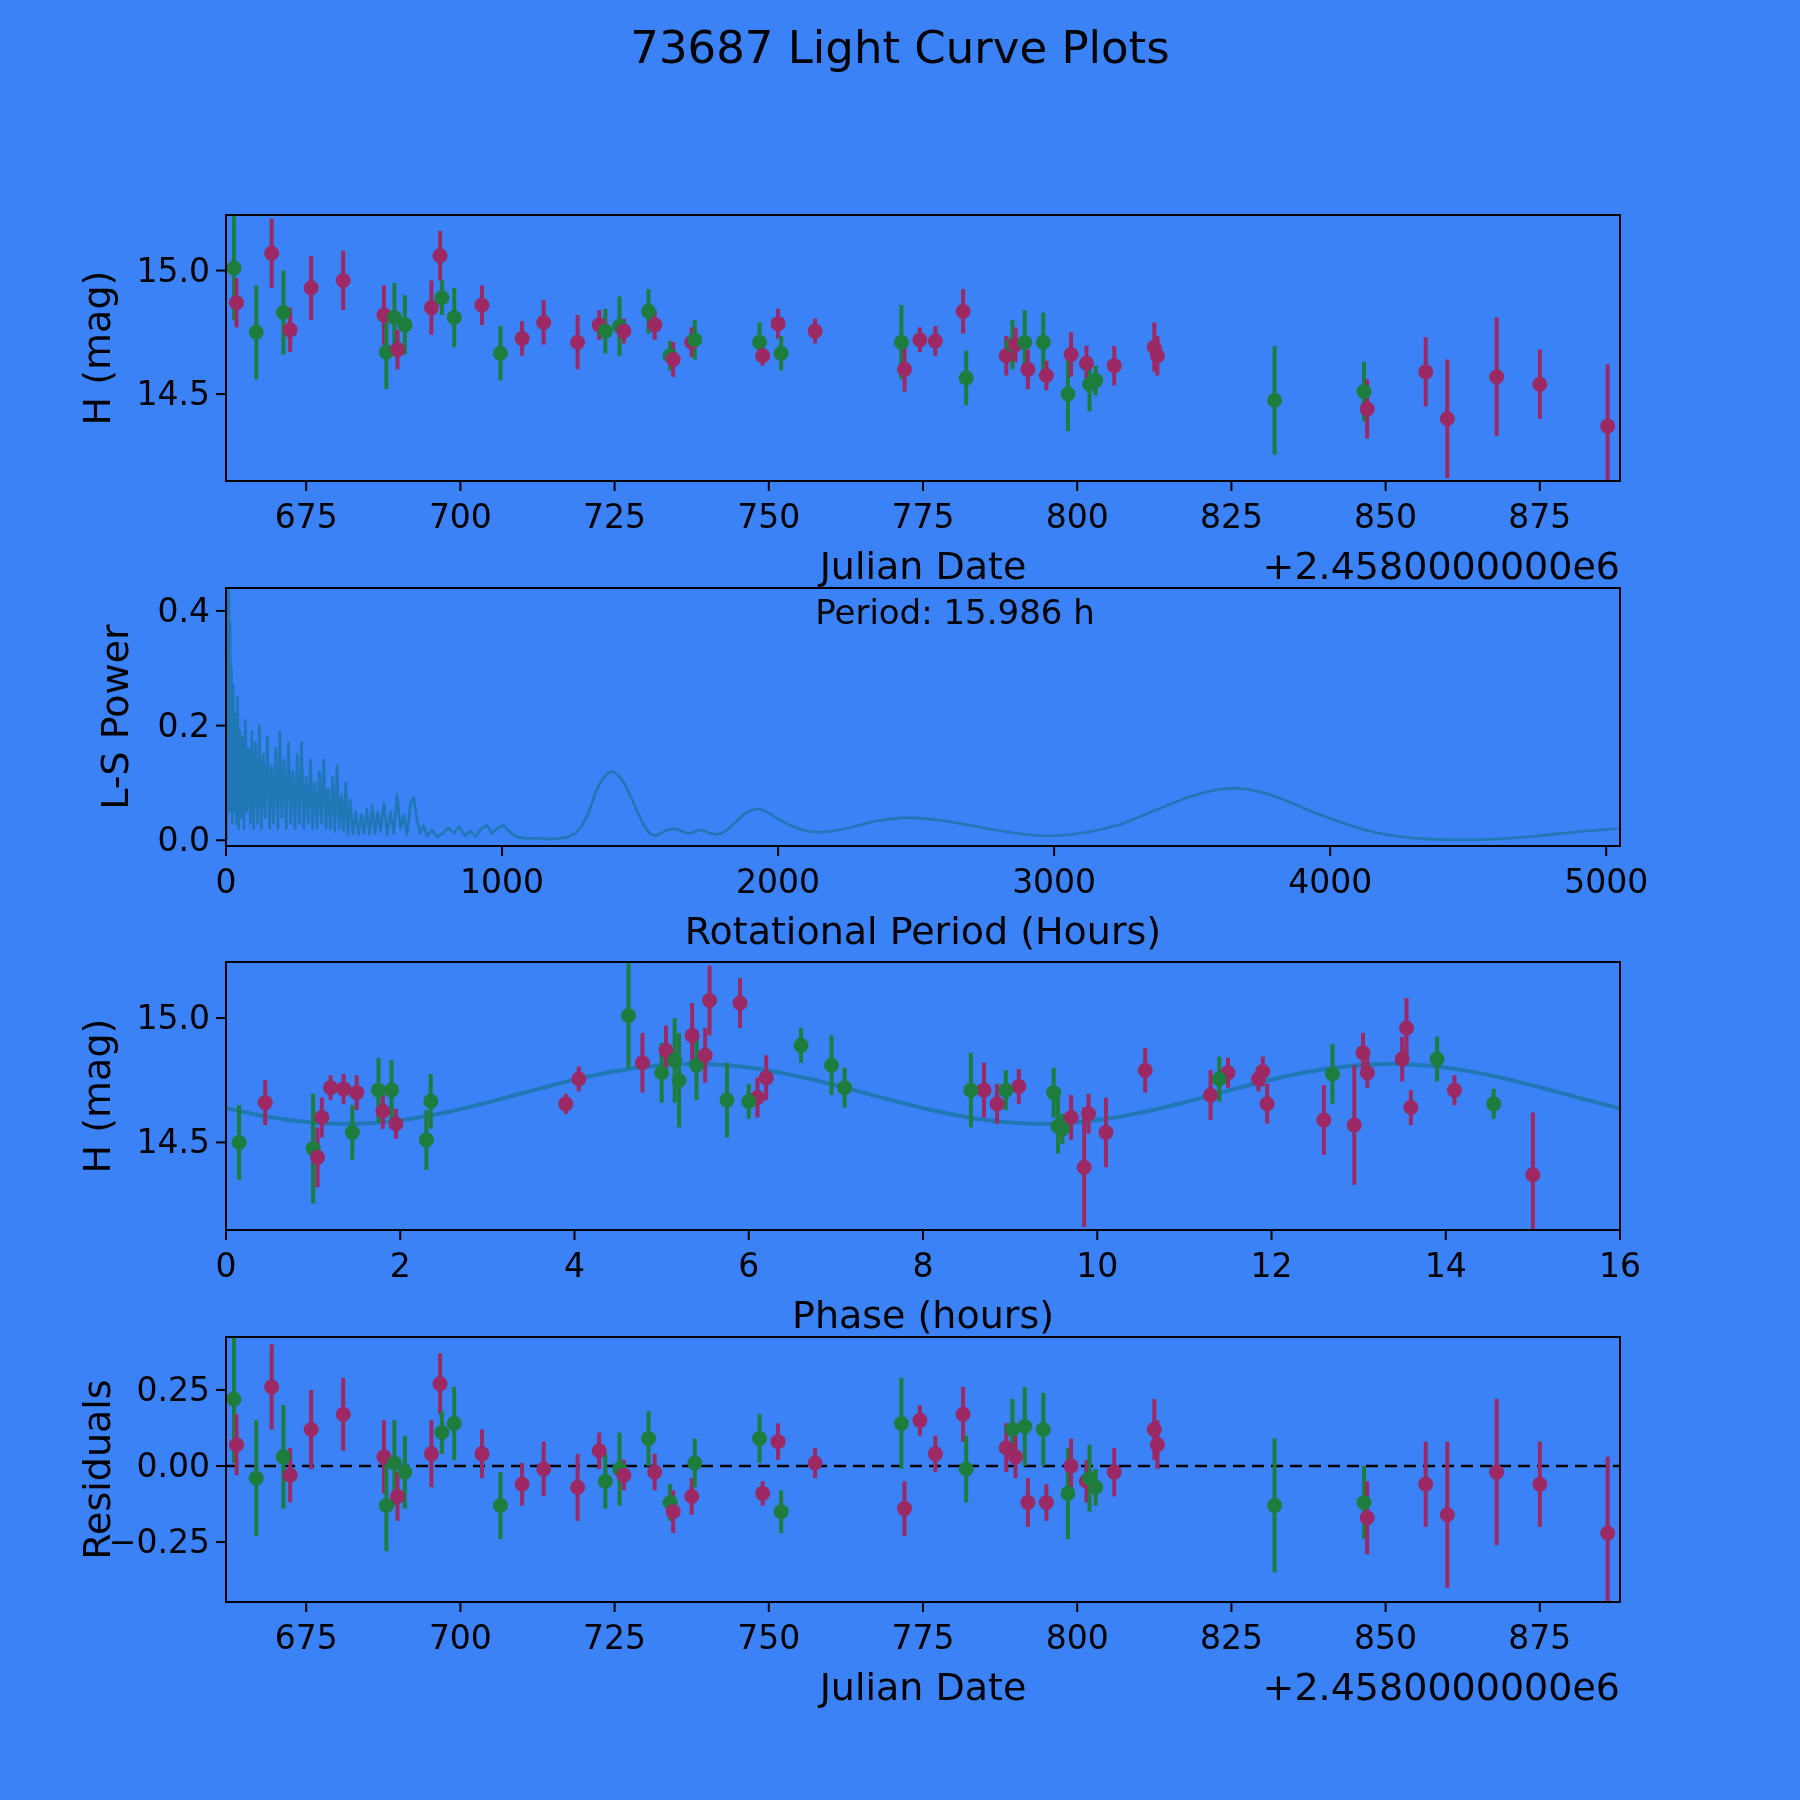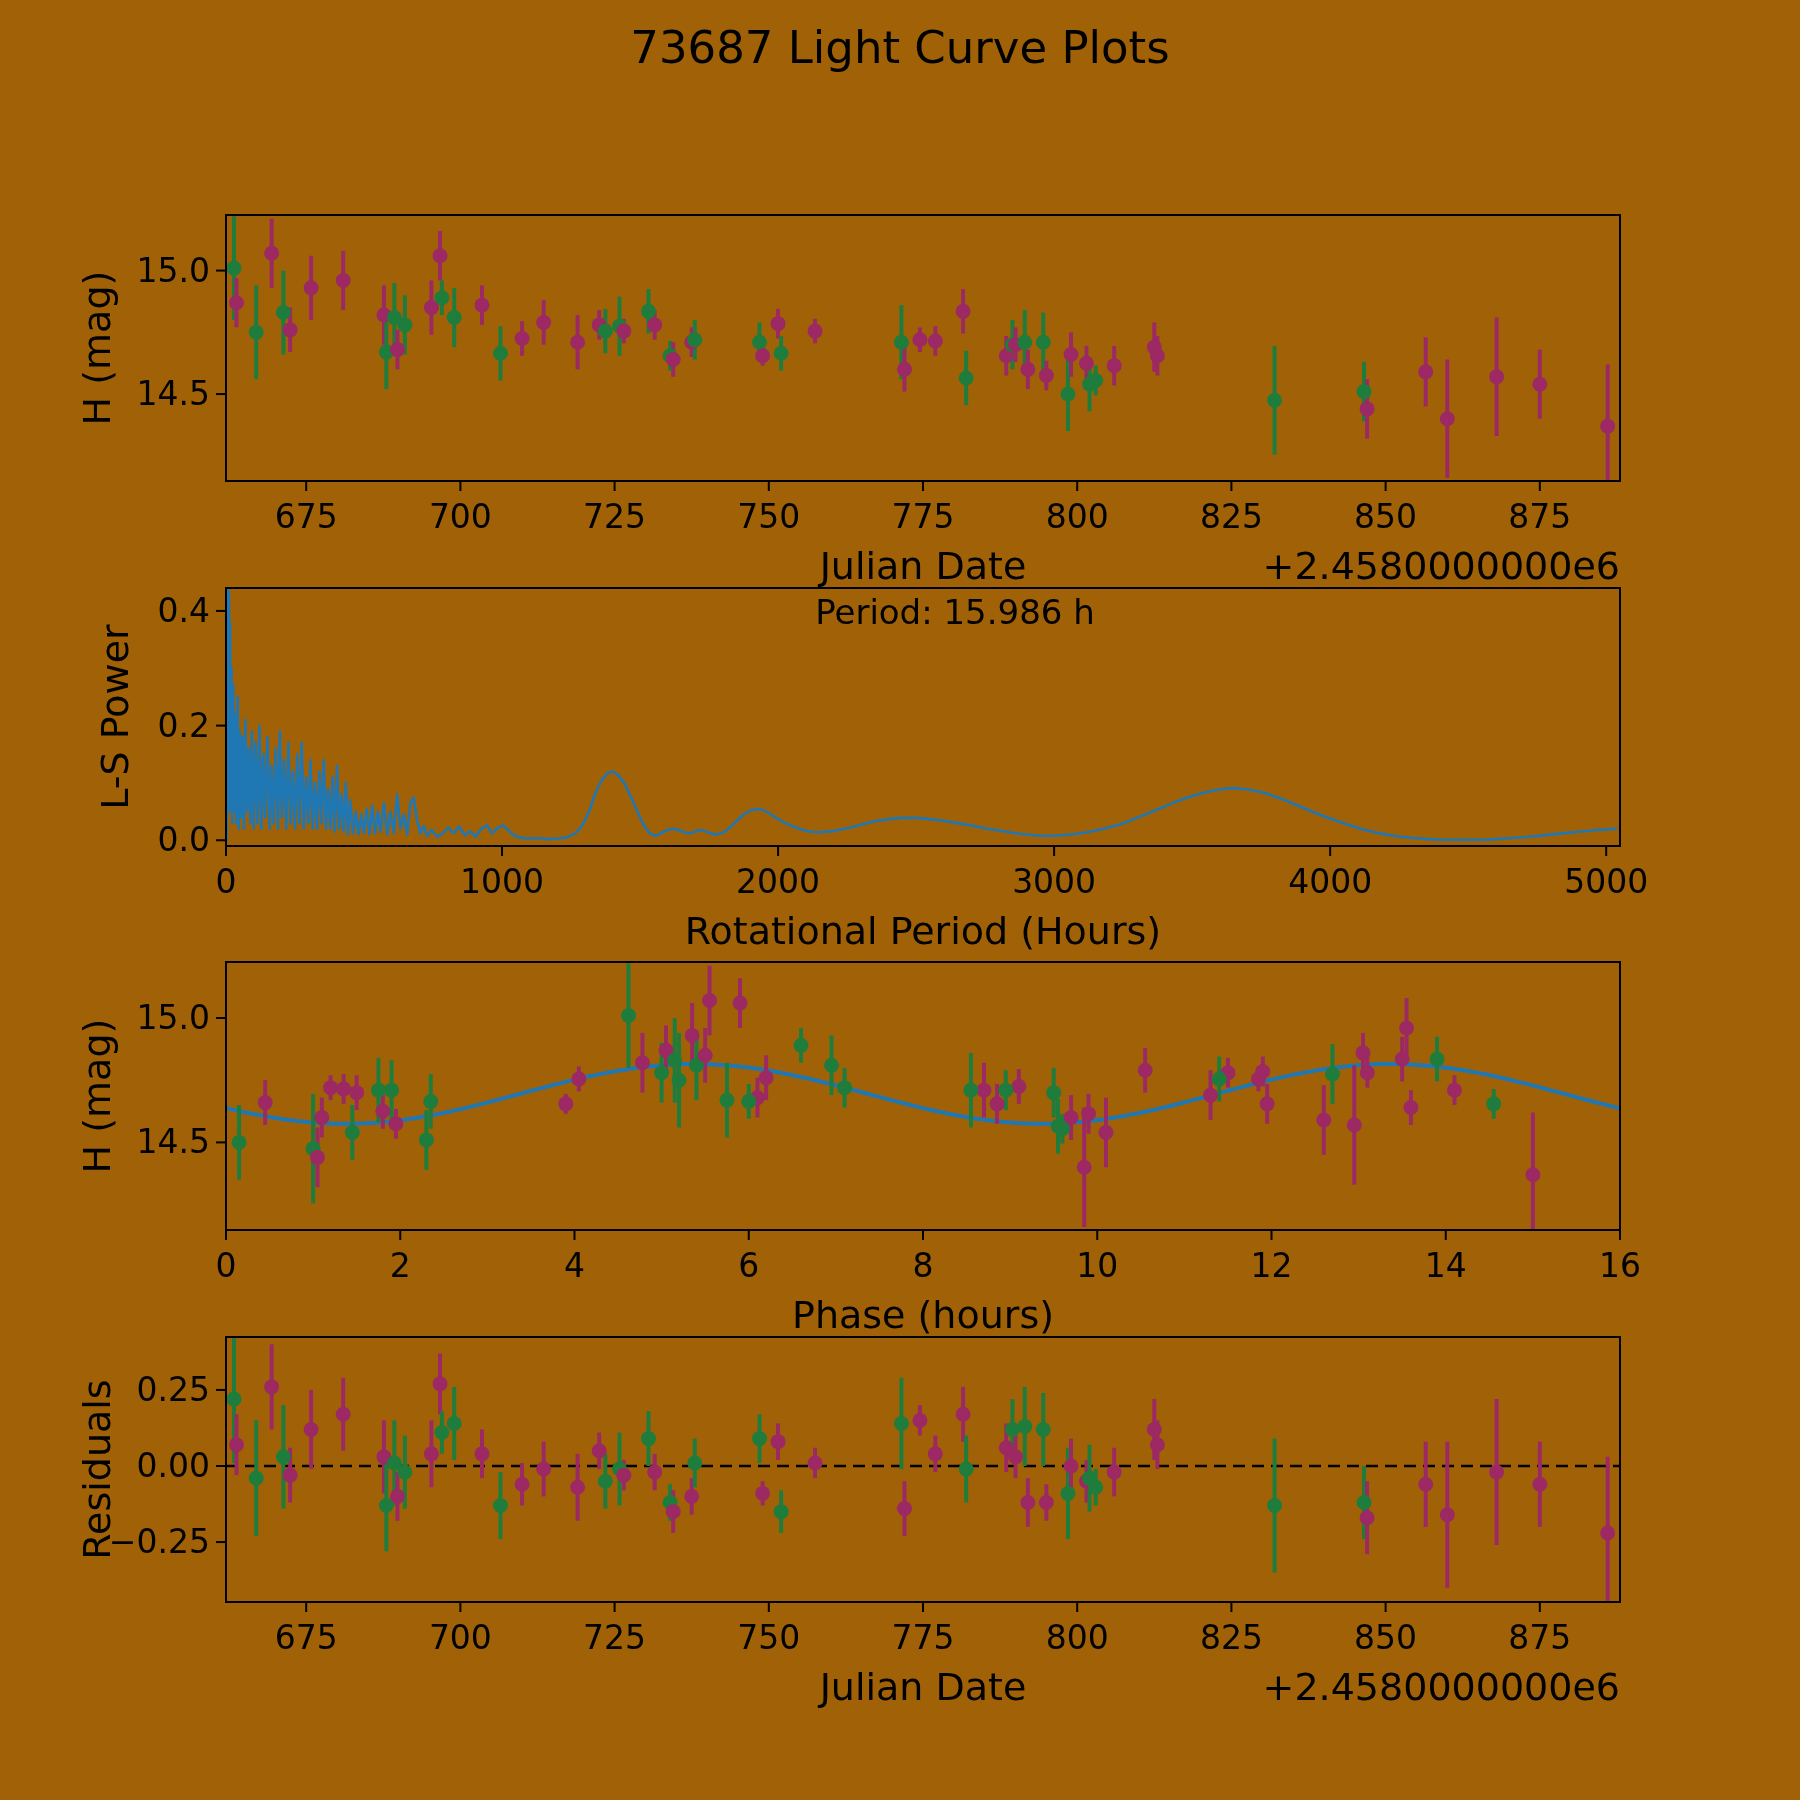--- a/index.html
+++ b/index.html
@@ -1,16 +1,16 @@
 <!DOCTYPE html>
 <html><head>
 <meta charset="utf-8">
 <style>
   html,body{margin:0;padding:0;background:#ffffff;}
-  .figure{position:relative;width:1800px;height:1800px;background:#a16207;
+  .figure{position:relative;width:1800px;height:1800px;background:#3b82f6;
           font-family:"DejaVu Sans","Liberation Sans",sans-serif;color:#000;text-decoration:underline;}
   .suptitle{position:absolute;top:22px;left:0;width:1800px;text-align:center;
             font-size:45px;line-height:52px;color:#000;}
   svg text{font-family:"DejaVu Sans","Liberation Sans",sans-serif;fill:#000000;}
   .ticklab{font-size:33px;}
   .axlab{font-size:38px;}
   .annot{font-size:34px;}
 </style>
 </head>
 <body>

